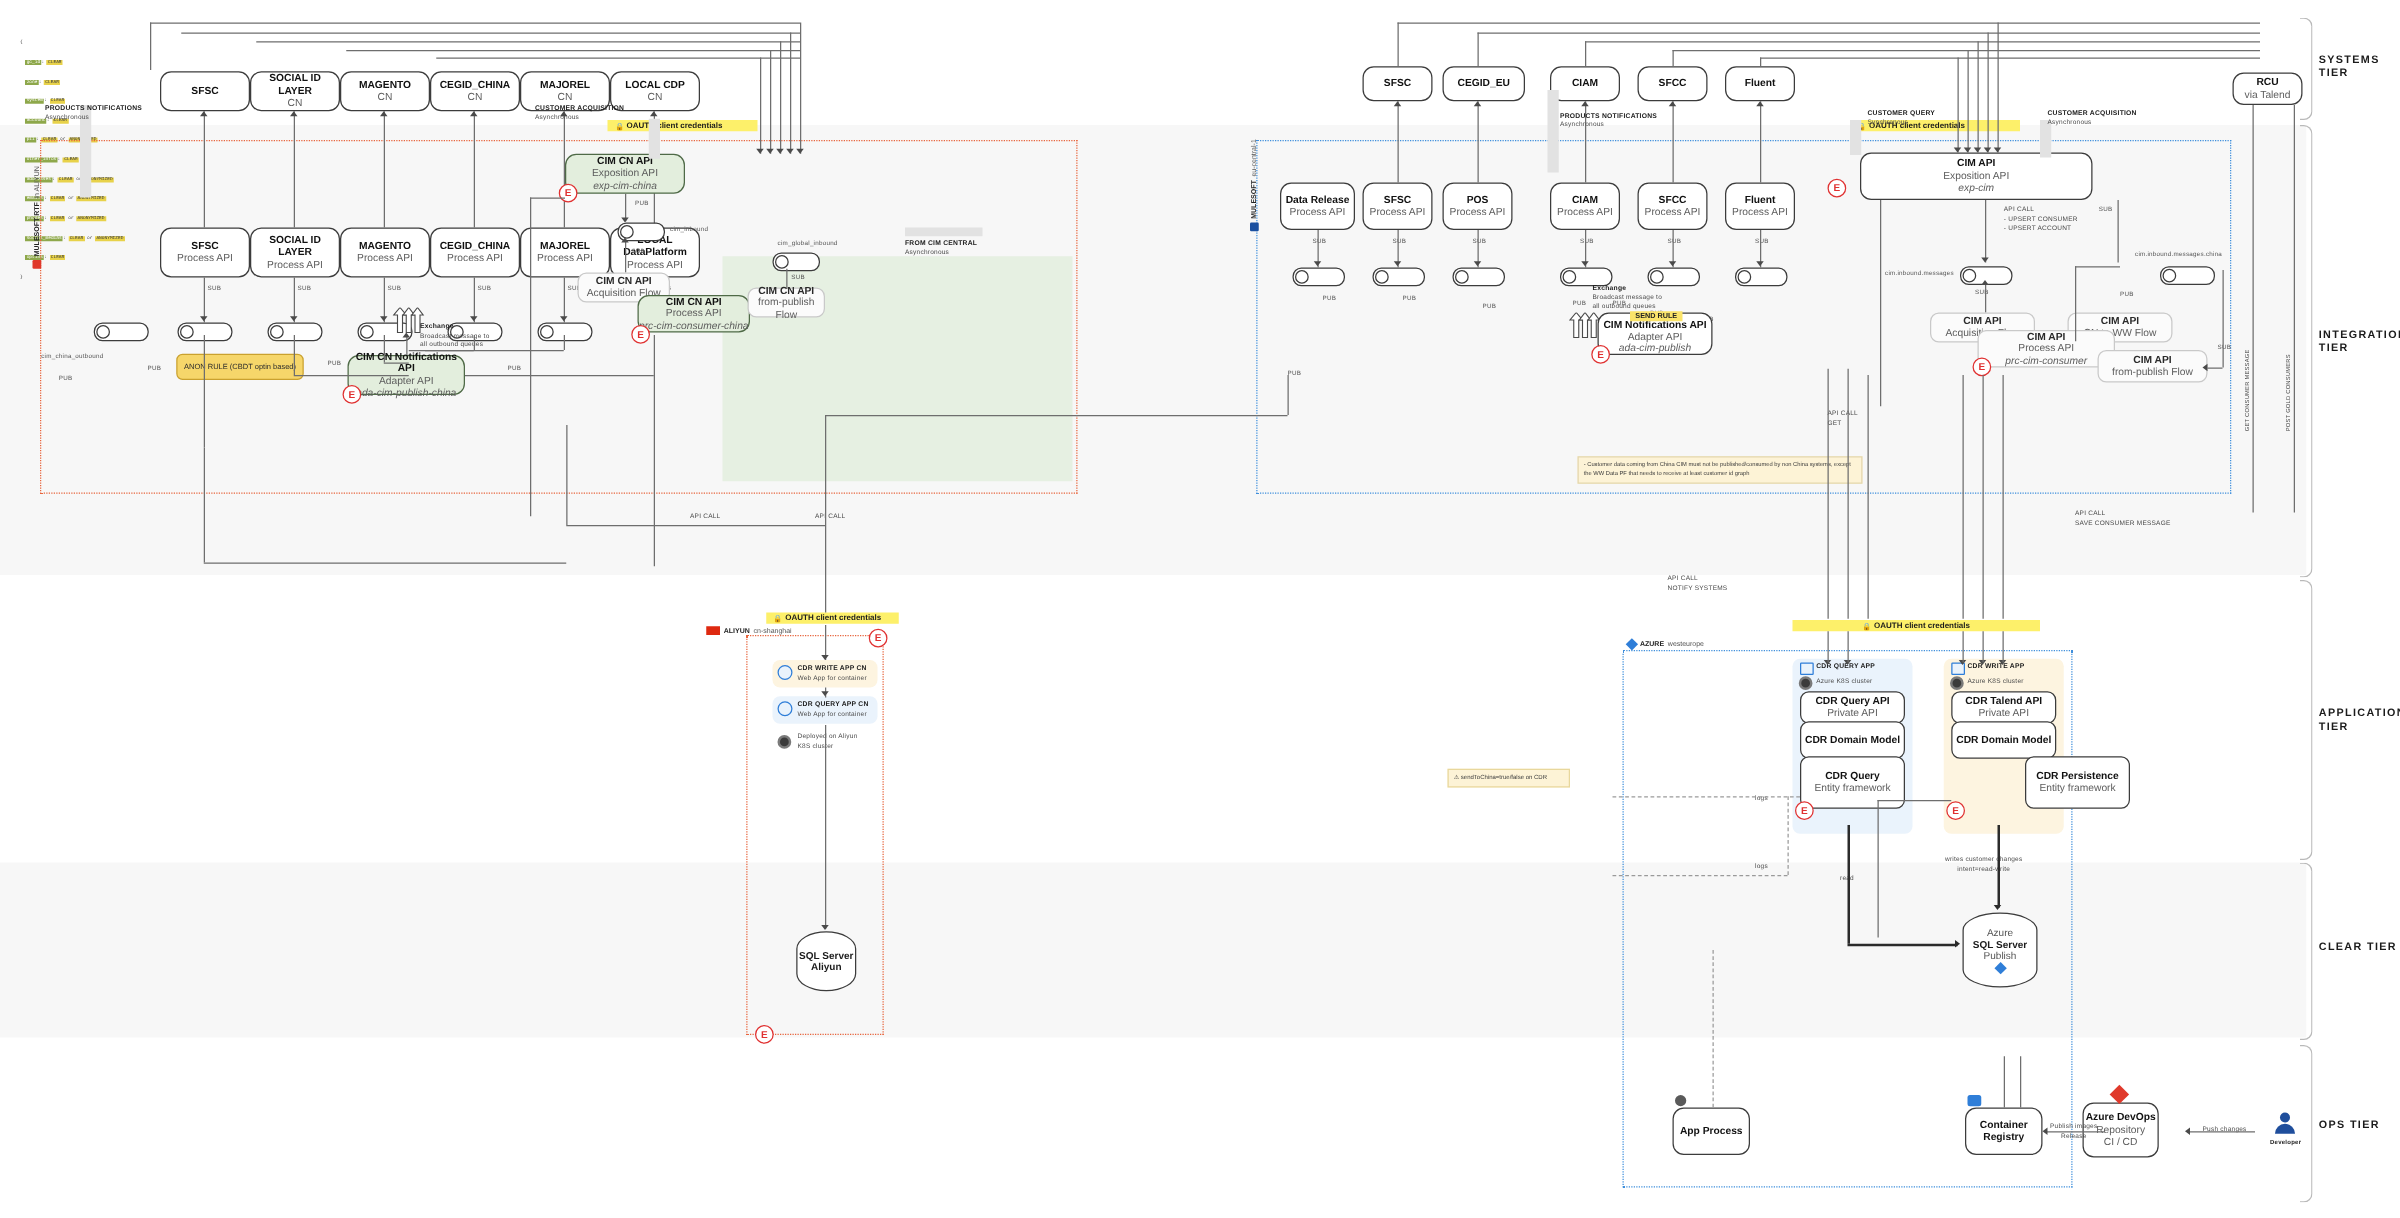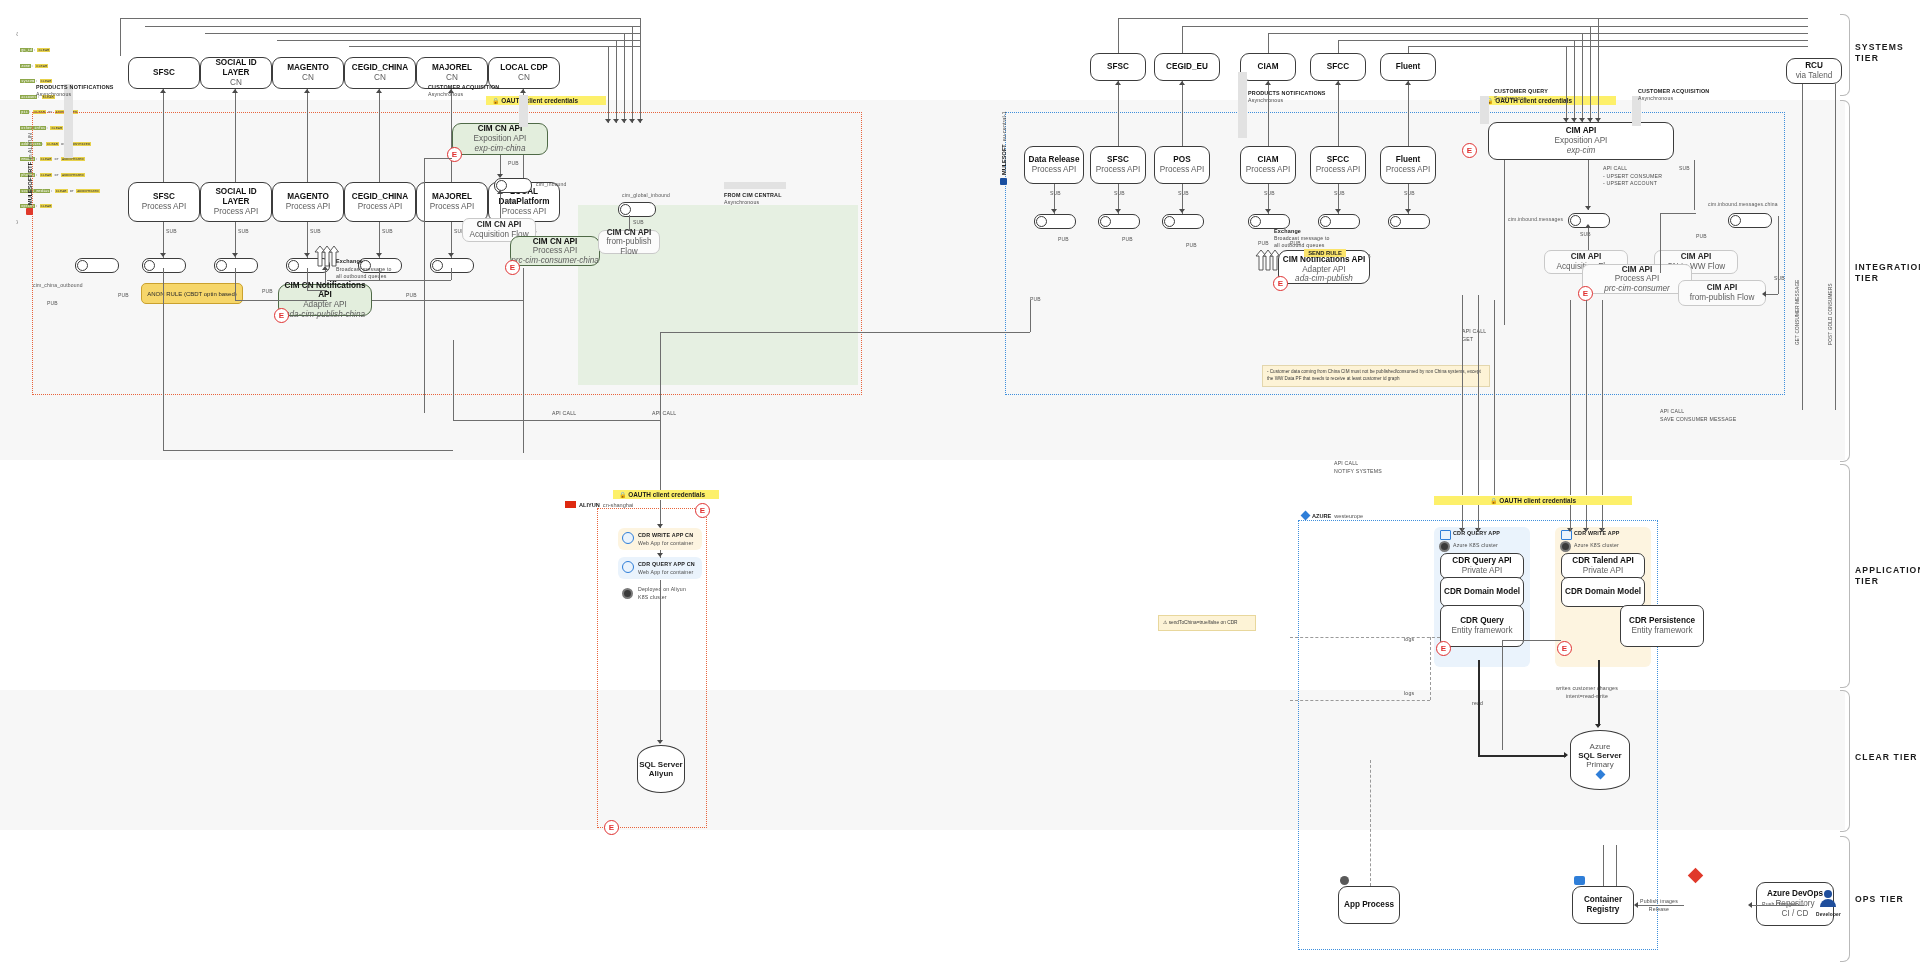--- a/index.html
+++ b/index.html
@@ -599,21 +599,21 @@
     </div>
   <div class="ebadge" style="left:1557px;top:641px;">E</div>
 
   <div class="note-c" style="left:1158px;top:615px;width:88px;background:#fdf3d6;border-color:#e8d79c;">
     <span style="font-size:4.8px;">⚠ <span>sendToChina=true/false on CDR</span></span>
   </div>
 
   <div class="db" style="left:1570px;top:730px;width:58px;height:58px;">
     <div class="t2">Azure</div>
     <div class="t1">SQL Server</div>
-    <div class="t2">Primary</div>
+    <div class="t2">Publish</div>
     <div class="ic-azure" style="position:static;margin-top:2px;width:7px;height:7px;"></div>
   </div>
 
   <div class="cap" style="left:1472px;top:700px;">read</div>
   <div class="cap" style="left:1556px;top:685px;white-space:pre-line;text-align:center;line-height:1.45;">writes customer changes
 intent=read-write</div>
   <div class="cap" style="left:1404px;top:636px;">logs</div>
   <div class="cap" style="left:1404px;top:690px;">logs</div>
 
   <div class="ln lv thick" style="left:1478px;top:660px;height:95px;width:1.6px;"></div>
@@ -626,21 +626,21 @@
     <div class="t1">App Process</div>
     </div>
   <div class="ic ic-bulb" style="left:1340px;top:876px;"></div>
 
   <div class="node" style="left:1572px;top:886px;width:62px;height:38px;">
     <div class="t1" style="white-space:pre-line;">Container
 Registry</div>
     </div>
   <div class="ic" style="left:1574px;top:876px;width:11px;height:9px;background:#2f7ed8;border-radius:2px;"></div>
 
-  <div class="node" style="left:1756px;top:882px;width:78px;height:44px;">
+  <div class="node" style="left:1666px;top:882px;width:61px;height:44px;">
     <div class="t1">Azure DevOps</div>
     <div class="t2">Repository</div>
     <div class="t2">CI / CD</div>
     </div>
   <div class="ic ic-devops" style="left:1690px;top:870px;"></div>
 
   <div class="cap" style="left:1640px;top:898px;white-space:pre-line;line-height:1.5;text-align:center;">Publish images
 Release</div>
   <div class="ln lh" style="left:1636px;top:905px;width:48px;"></div>
     <div class="arw lf" style="left:1634px;top:902px;"></div>

